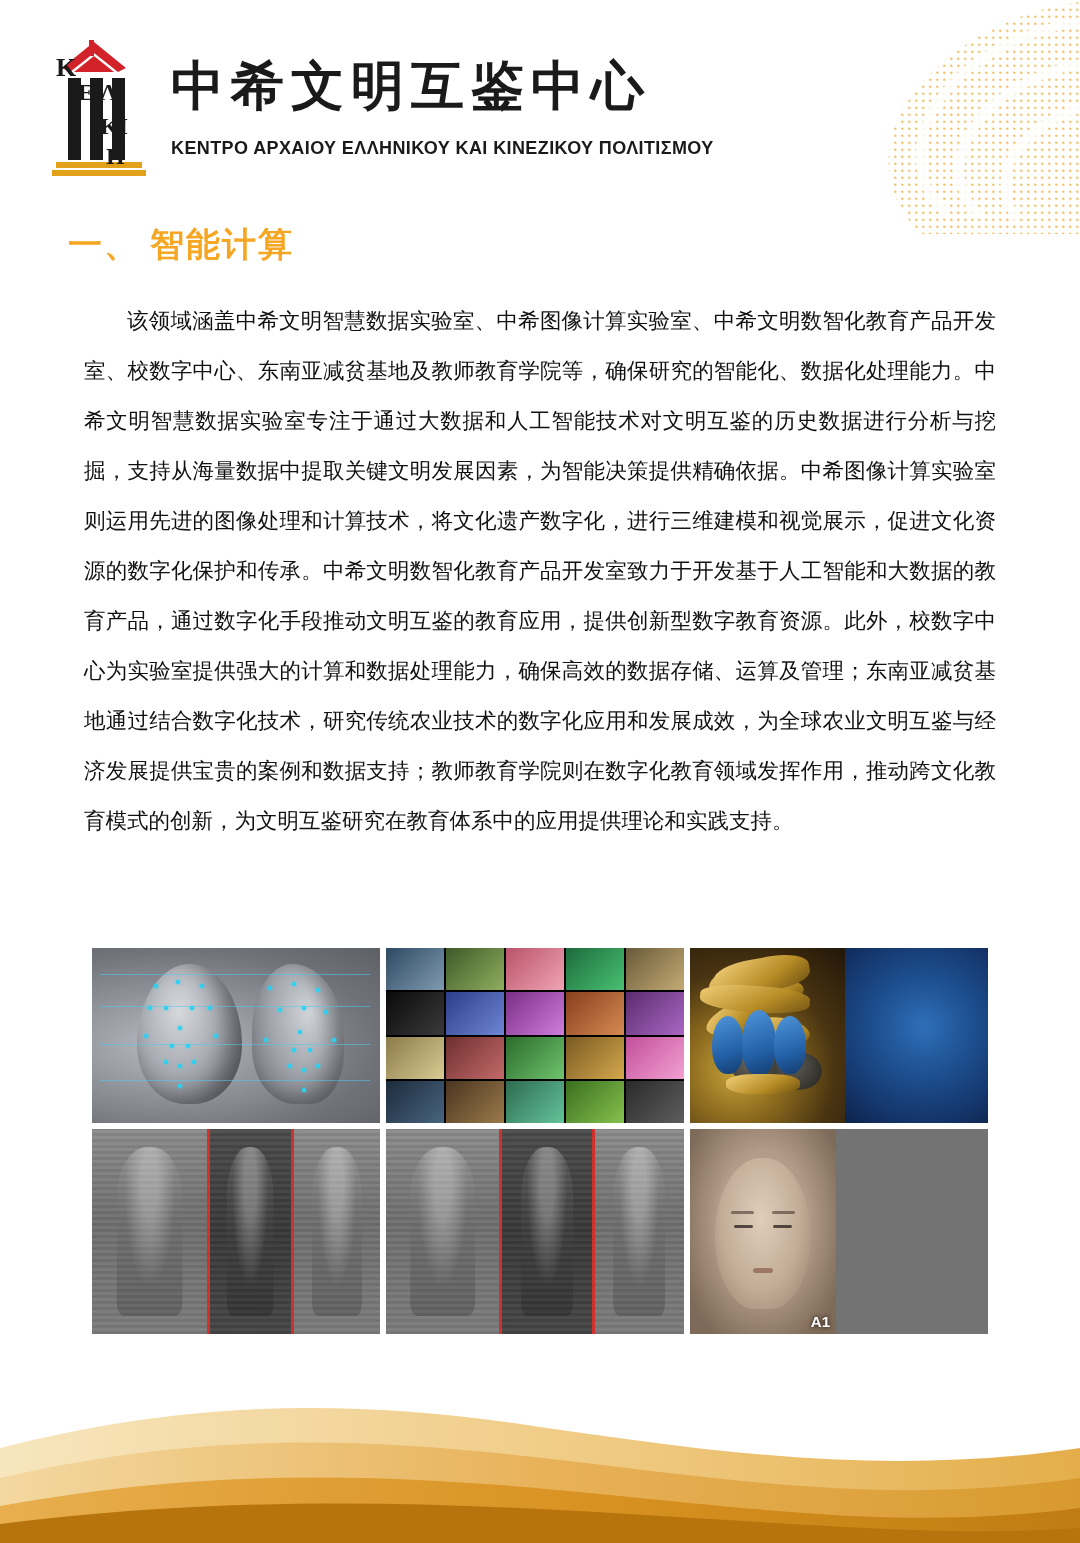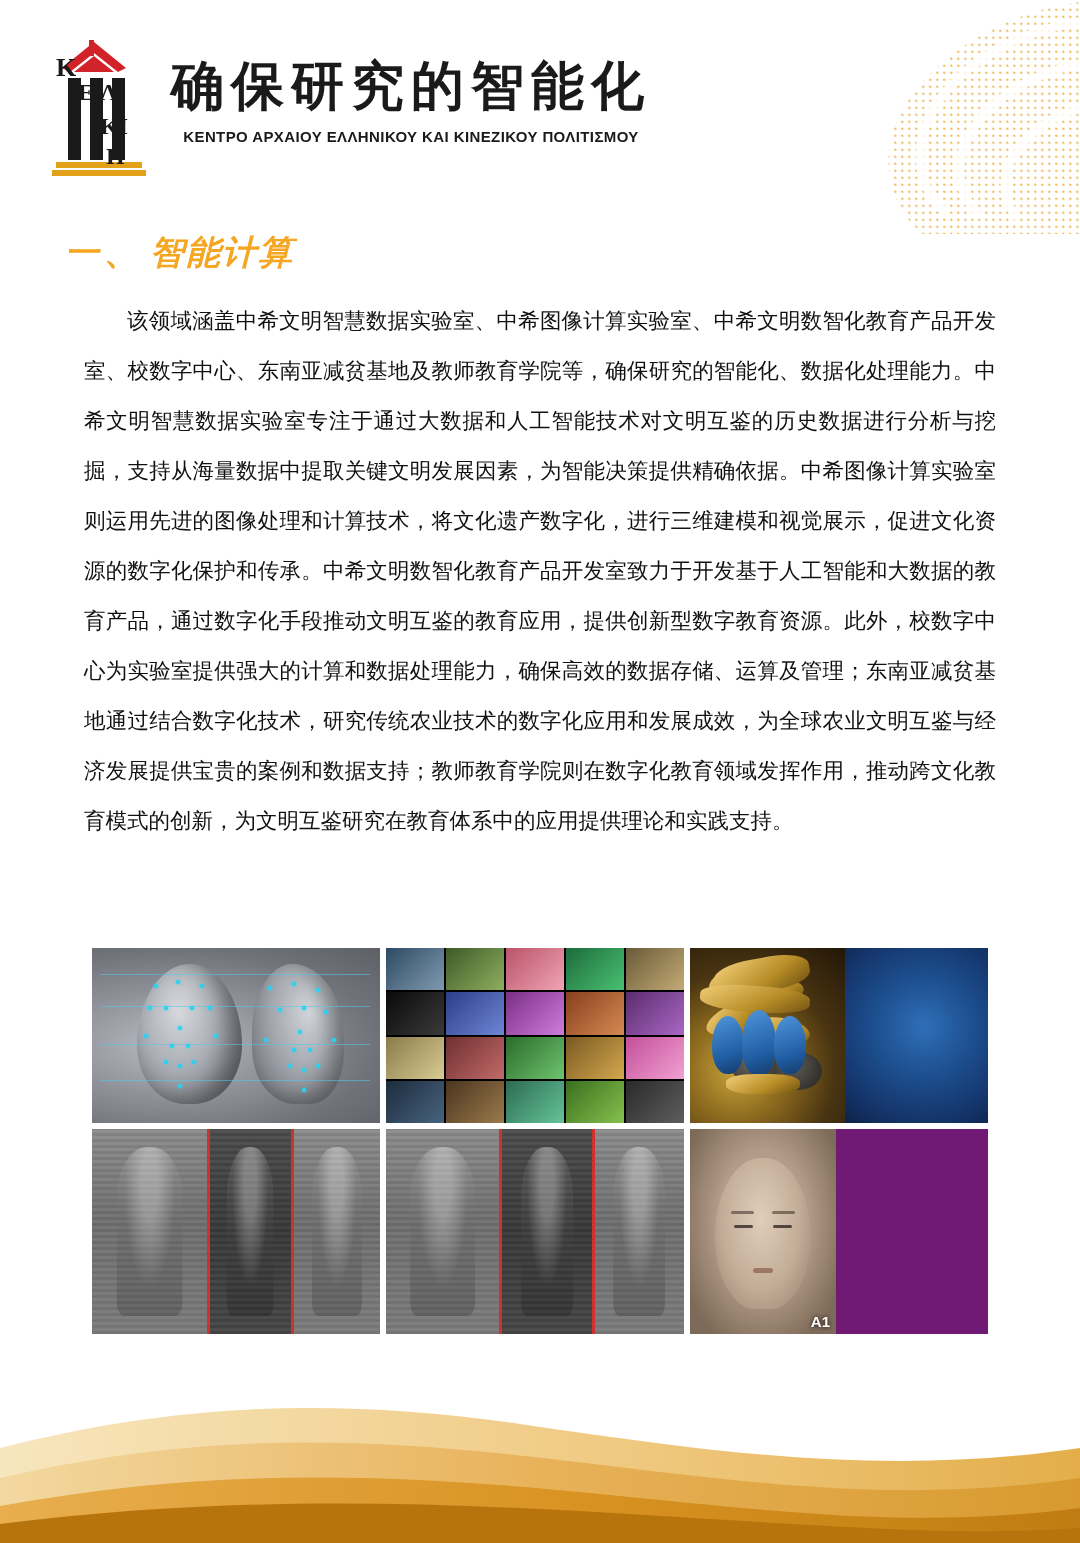--- a/index.html
+++ b/index.html
@@ -47,28 +47,27 @@
   .logo-cn {
     font-family: "DejaVu Serif", serif;
     font-size: 53px;
     font-weight: bold;
     letter-spacing: 7px;
     color: #1a1a1a;
     line-height: 1.1;
     white-space: nowrap;
   }
   .logo-gr {
-    margin-top: 14px;
+    margin-top: 24px;
     font-family: "Liberation Sans", sans-serif;
-    font-size: 15px;
+    font-size: 18px;
     font-weight: bold;
     letter-spacing: 0.4px;
     color: #1a1a1a;
     white-space: nowrap;
-    text-align: center;
   }
 
   
   .section-heading {
     position: absolute;
     top: 222px;
     left: 68px;
     display: flex;
     align-items: baseline;
     color: #F5A623;
@@ -77,23 +76,21 @@
     font-size: 34px;
     letter-spacing: 2px;
   }
   .section-heading .num {
     color: #F5A623;
     margin-right: 10px;
     font-size: 34px;
   }
   .section-heading .title {
     color: #F5A623;
-    font-style: italic;
     font-size: 34px;
-    margin-top: 8px;
   }
 
   
   .body-copy {
     position: absolute;
     top: 296px;
     left: 84px;
     width: 912px;
     font-family: "DejaVu Sans", sans-serif;
     font-size: 21.5px;
@@ -125,21 +122,21 @@
   }
 
   
   .cell-face      { width: 288px; height: 175px; background: #7d7f86; }
   .cell-mosaic    { width: 298px; height: 175px; background: #111; }
   .cell-artifact  { width: 298px; height: 175px; background: #2a1d10; }
 
   
   .cell-rubbing-a { width: 288px; height: 205px; background: #6e6e6e; }
   .cell-rubbing-b { width: 298px; height: 205px; background: #6e6e6e; }
-  .cell-faces2    { width: 298px; height: 205px; background: #701a75; display:flex; gap:4px;}
+  .cell-faces2    { width: 298px; height: 205px; background: #737373; display:flex; gap:4px;}
 
   
   .faces-wrap { position:absolute; inset:0; background:
       radial-gradient(ellipse at 28% 55%, #b9bcc2 0%, #8f9298 38%, #6f7278 70%, #5d6065 100%); }
   .head {
     position: absolute;
     width: 105px; height: 140px;
     border-radius: 50% 50% 46% 46% / 58% 58% 42% 42%;
     background: radial-gradient(ellipse at 40% 34%, #d7d9dd 0%, #a9acb2 45%, #7c7f85 80%);
     box-shadow: inset -12px -6px 22px rgba(0,0,0,.35);
@@ -250,21 +247,21 @@
       <rect x="4" y="132" width="94" height="6" fill="#E3A11A"></rect>
 
       <text x="8" y="38" font-family="Liberation Serif, serif" font-size="26" font-weight="bold" fill="#1a1a1a">K</text>
       <text x="30" y="62" font-family="Liberation Serif, serif" font-size="24" font-weight="bold" fill="#1a1a1a">E</text>
       <text x="52" y="62" font-family="Liberation Serif, serif" font-size="24" font-weight="bold" fill="#1a1a1a">Λ</text>
       <text x="52" y="96" font-family="Liberation Serif, serif" font-size="24" font-weight="bold" fill="#1a1a1a">KI</text>
       <text x="58" y="126" font-family="Liberation Serif, serif" font-size="24" font-weight="bold" fill="#1a1a1a">Π</text>
     </svg>
   </div>
   <div class="logo-text-block">
-    <div class="logo-cn">确保研究的智能化</div>
+    <div class="logo-cn">中希文明互鉴中心</div>
     <div class="logo-gr">ΚΕΝΤΡΟ ΑΡΧΑΙΟΥ ΕΛΛΗΝΙΚΟΥ ΚΑΙ ΚΙΝΕΖΙΚΟΥ ΠΟΛΙΤΙΣΜΟΥ</div>
   </div>
 </div>
 
 <div class="section-heading">
   <span class="num">一、</span>
   <span class="title">智能计算</span>
 </div>
 
 <div class="body-copy">该领域涵盖中希文明智慧数据实验室、中希图像计算实验室、中希文明数智化教育产品开发室、校数字中心、东南亚减贫基地及教师教育学院等，确保研究的智能化、数据化处理能力。中希文明智慧数据实验室专注于通过大数据和人工智能技术对文明互鉴的历史数据进行分析与挖掘，支持从海量数据中提取关键文明发展因素，为智能决策提供精确依据。中希图像计算实验室则运用先进的图像处理和计算技术，将文化遗产数字化，进行三维建模和视觉展示，促进文化资源的数字化保护和传承。中希文明数智化教育产品开发室致力于开发基于人工智能和大数据的教育产品，通过数字化手段推动文明互鉴的教育应用，提供创新型数字教育资源。此外，校数字中心为实验室提供强大的计算和数据处理能力，确保高效的数据存储、运算及管理；东南亚减贫基地通过结合数字化技术，研究传统农业技术的数字化应用和发展成效，为全球农业文明互鉴与经济发展提供宝贵的案例和数据支持；教师教育学院则在数字化教育领域发挥作用，推动跨文化教育模式的创新，为文明互鉴研究在教育体系中的应用提供理论和实践支持。</div>

